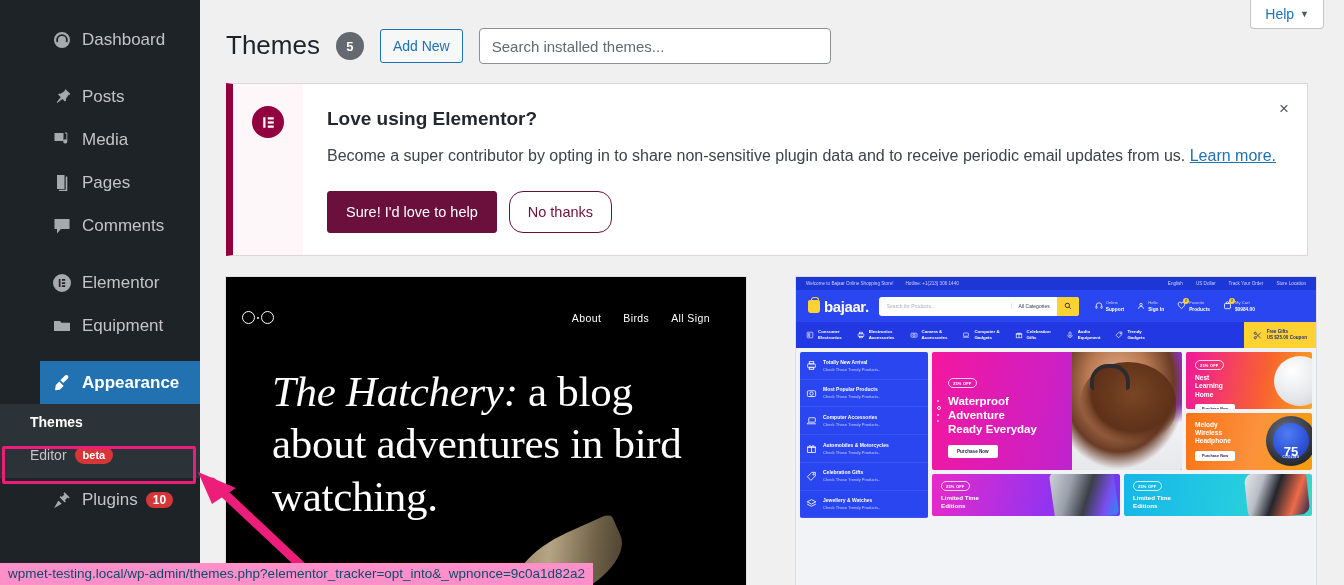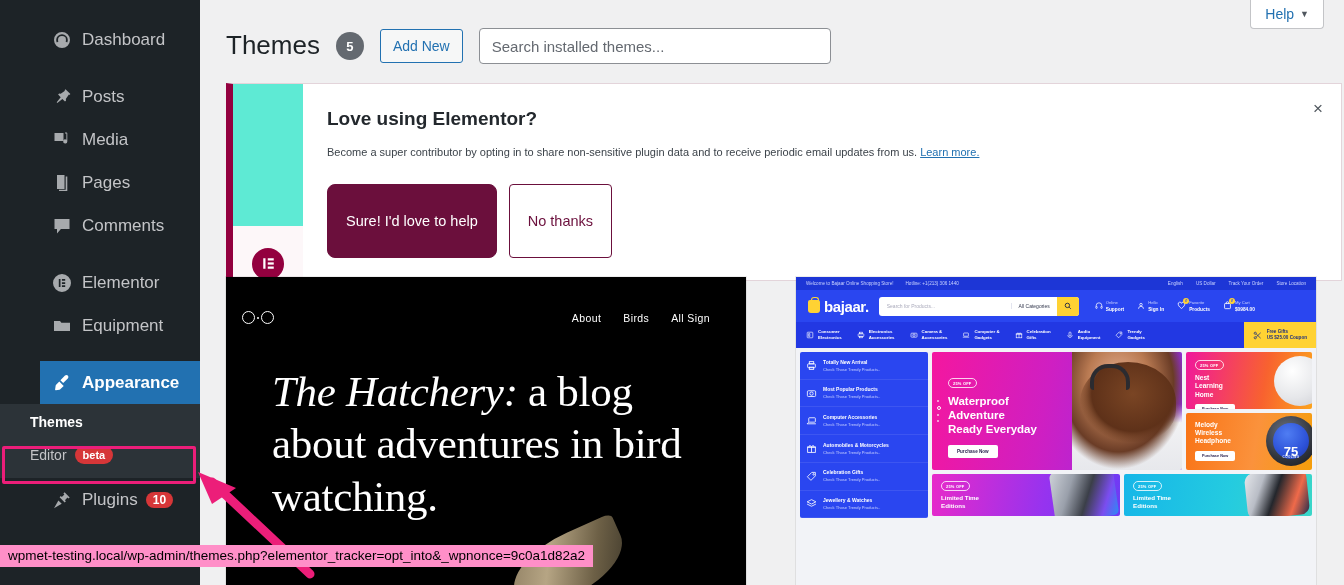--- a/index.html
+++ b/index.html
@@ -110,49 +110,48 @@
     width: 352px; height: 36px;
     border: 1px solid #8c8f94; border-radius: 4px;
     background: #fff; font-size: 15px; color: #1d2327;
     padding: 0 12px; outline: none;
   }
   .search-box::placeholder { color: #646970; }
 
   
   .notice {
     position: relative;
-    margin: 19px 2px 0 26px;
+    margin: 19px 36px 0 26px;
     background: #5eead4; border: 1px solid #e3d4da;
     border-left: 7px solid #93003f;
     min-height: 160px;
     display: flex;
-    align-items: flex-end;
   }
   .notice-icon-col {
     width: 70px; display: flex; justify-content: center;
     padding-top: 22px; background: #fdf7f9;
   }
   .el-logo {
     width: 32px; height: 32px; border-radius: 50%;
     background: #93003f; display: flex;
     align-items: center; justify-content: center;
   }
   .el-logo svg { width: 15px; height: 15px; }
   .notice-body { flex: 1; background: #fff; padding: 24px 30px 22px 24px; }
   .notice-title { font-size: 19px; font-weight: 700; color: #23282d; margin-bottom: 14px; }
-  .notice-text { font-size: 11px; color: #3c434a; line-height: 1.5; }
+  .notice-text { font-size: 16px; color: #3c434a; line-height: 1.5; }
   .notice-text a { color: #2271b1; }
   .notice-actions { display: flex; gap: 12px; margin-top: 23px; }
   .btn-primary {
     background: #6b0f3c; color: #fff; border: 1px solid #6b0f3c;
-    font-size: 14.5px; padding: 12px 18px; border-radius: 8px; cursor: pointer;
+    font-size: 14.5px; padding: 12px 18px; border-radius: 3px; cursor: pointer;
   }
   .btn-secondary {
     background: #fff; color: #6b0f3c; border: 1px solid #6b0f3c;
-    font-size: 14.5px; padding: 28px 18px; border-radius: 4px; cursor: pointer;
+    font-size: 14.5px; padding: 12px 18px; border-radius: 14px; cursor: pointer;
   }
   .notice-dismiss {
     position: absolute; right: 12px; top: 14px;
     width: 22px; height: 22px; cursor: pointer;
     color: #50575e; font-size: 17px; line-height: 22px; text-align: center;
   }
 
   
   .themes-row {
     position: absolute; left: 26px; top: 277px;
@@ -330,22 +329,22 @@
     border-radius: 5px; transform: rotate(-8deg);
   }
   .watch-img {
     position: absolute; right: 4px; top: -3px; width: 62px; height: 46px;
     background: linear-gradient(115deg,#e6e8ec 0%,#b9bdc6 26%,#23262c 48%,#ef6a4a 76%,#1f2b4d 100%);
     border-radius: 9px; transform: rotate(-6deg);
   }
 
   
   .statusbar {
-    position: absolute; left: 0; bottom: 18px;
-    background: #ff8fc8; color: #000000;
+    position: absolute; left: 0; bottom: 0;
+    background: #ff8fc8; color: #0c4a6e;
     font-size: 13.5px; padding: 3px 8px 4px 8px;
     white-space: nowrap; z-index: 40;
   }
 </style>
 </head>
 <body>
 
 <div class="screen">
 
   <nav class="sidebar">

